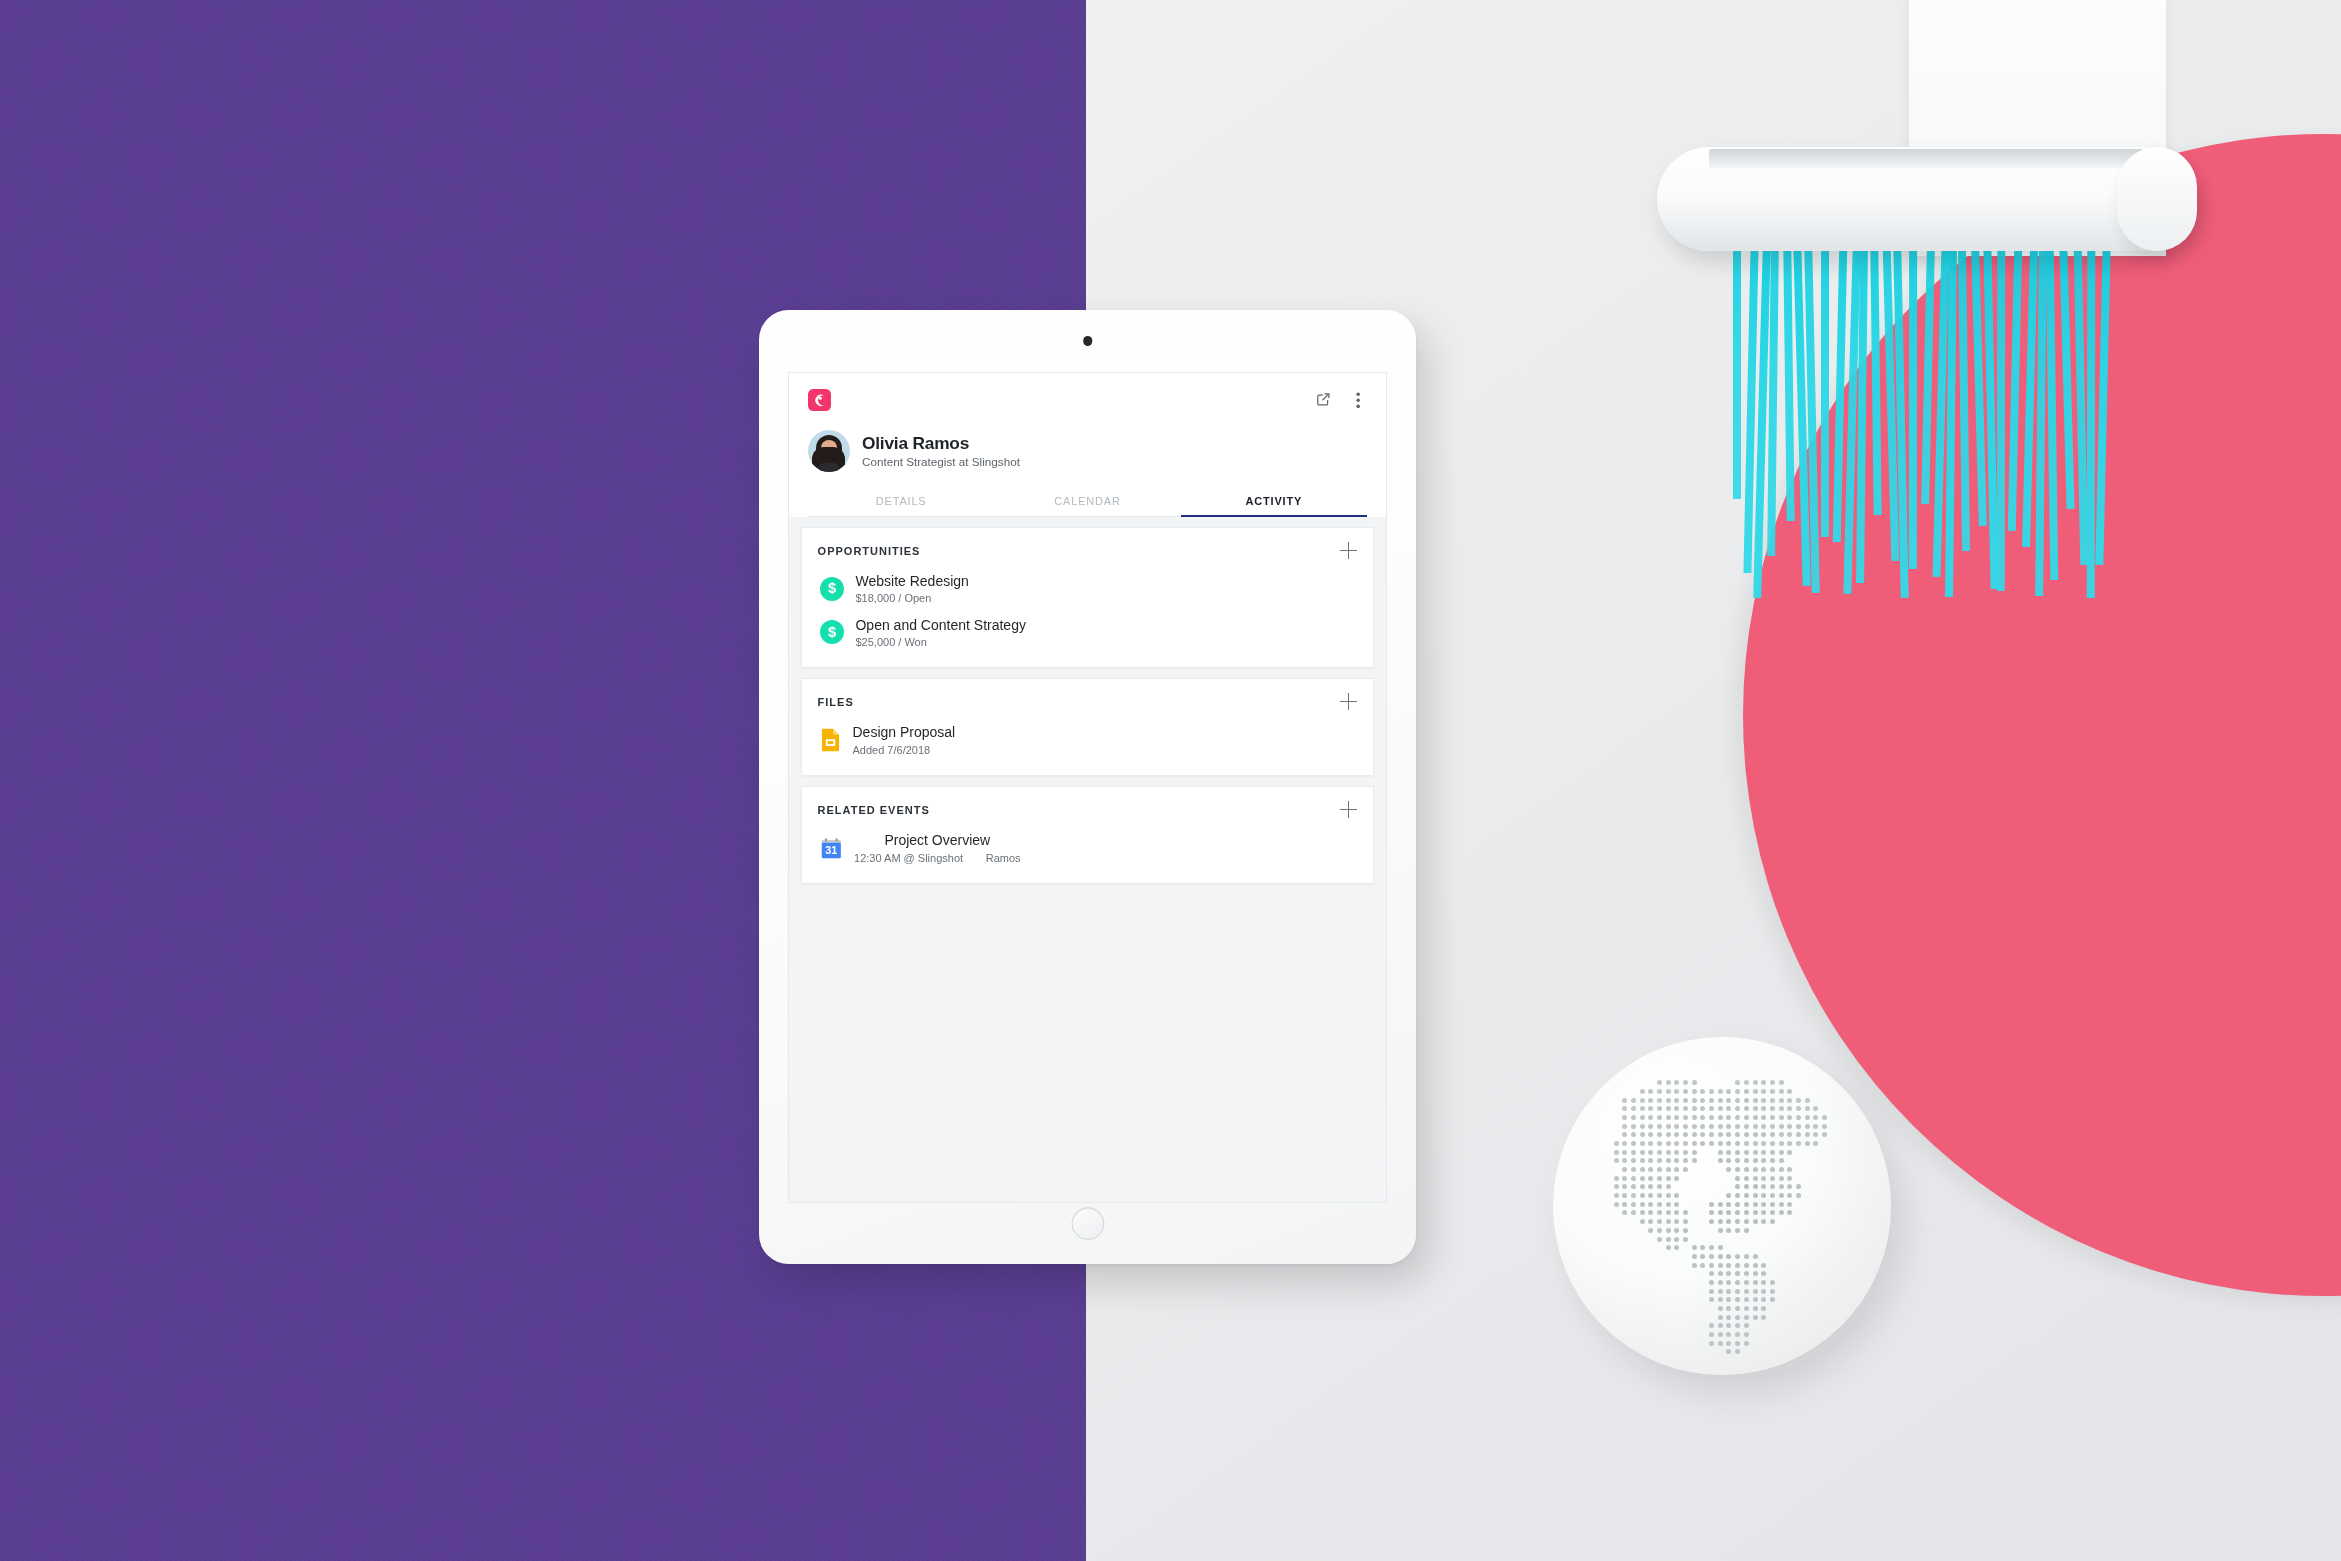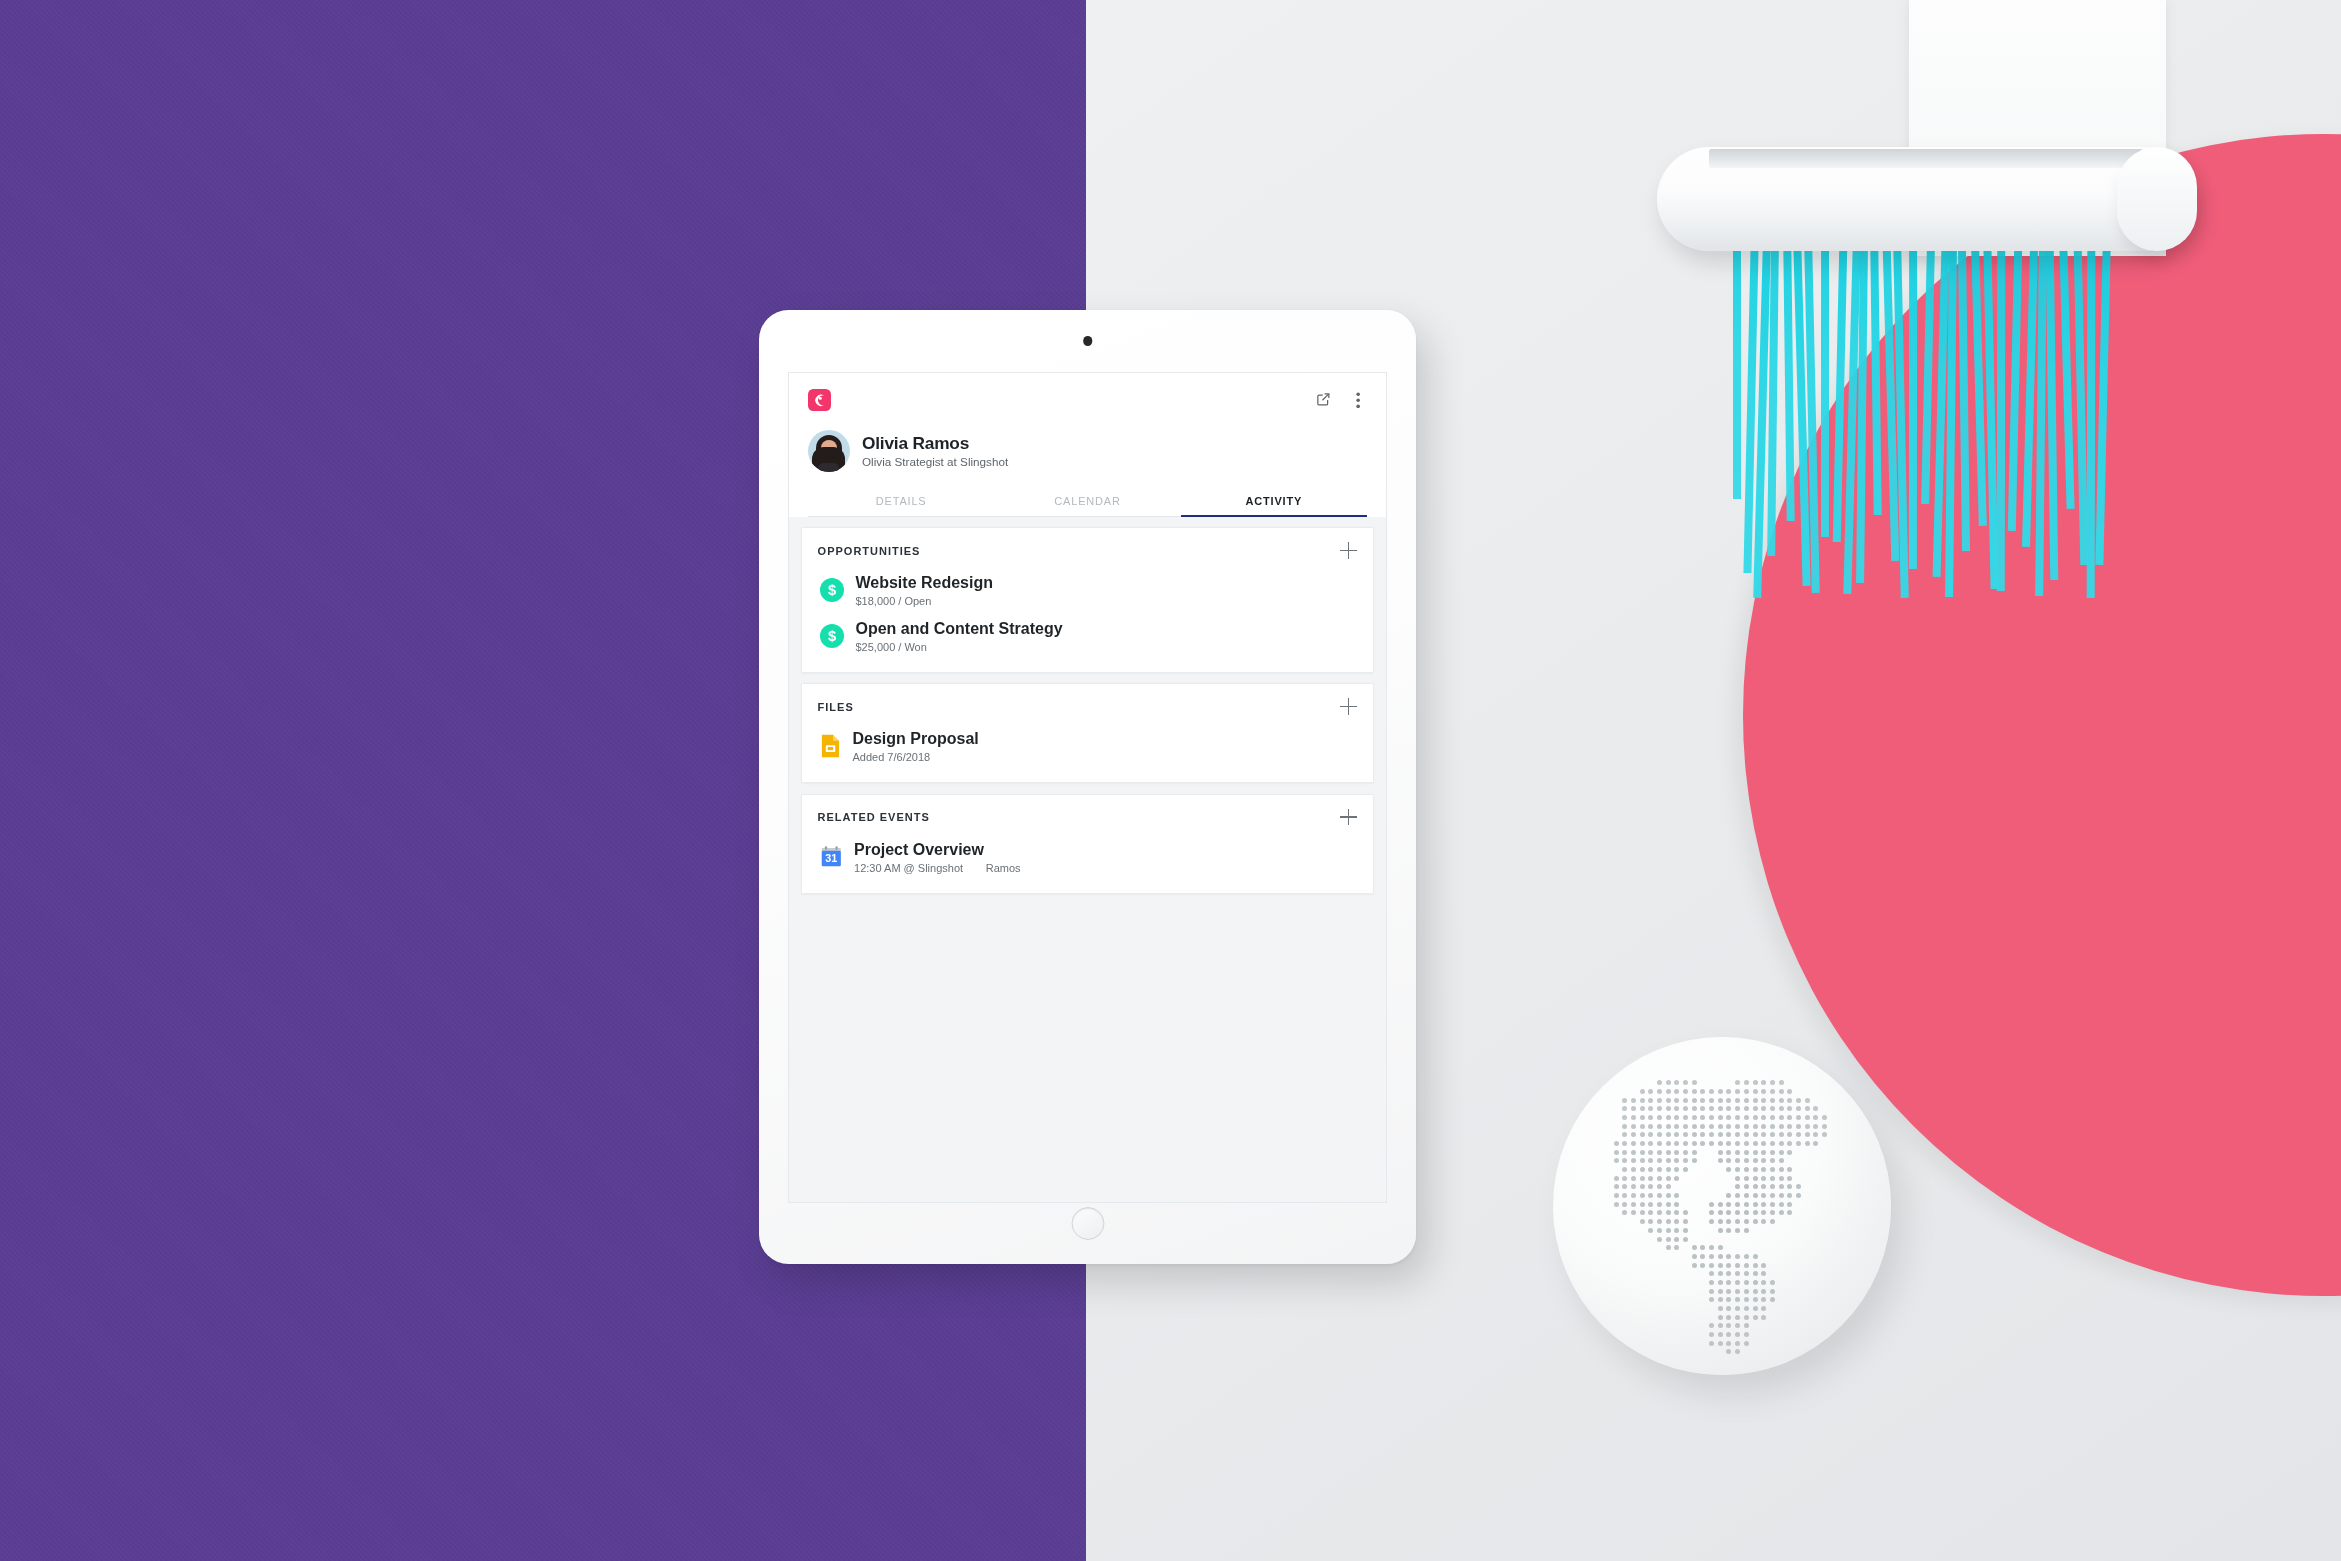--- a/index.html
+++ b/index.html
@@ -151,21 +151,21 @@
   .card-title { font-size: 11px; font-weight: bold; letter-spacing: 1px; color: #2b3138; }
   .add-btn { width: 17.3px; height: 17.3px; position: relative; cursor: pointer; }
   .add-btn::before, .add-btn::after {
     content: ""; position: absolute; background: #6d7479;
   }
   .add-btn::before { left: 0; top: 7.8px; width: 16.5px; height: 1.4px; }
   .add-btn::after { left: 7.5px; top: 0; width: 1.4px; height: 16.5px; }
 
   .row { display: flex; align-items: center; gap: 11.3px; padding: 8.7px 0 3.5px 2.6px; cursor: pointer; }
   .row-text { min-width: 0; }
-  .row-title { font-size: 16px; font-weight: bold; color: #1f2428; line-height: 1.25; }
+  .row-title { font-size: 14px; font-weight: normal; color: #1f2428; line-height: 1.25; text-align: center; }
   .row-sub { font-size: 11px; color: #6a7177; margin-top: 1.7px; }
   .row-sub .sub2 { margin-left: 22.6px; }
 
   .money-ic {
     width: 24px; height: 24px; border-radius: 50%; background: #15e0ad;
     display: flex; align-items: center; justify-content: center; flex: 0 0 auto;
     color: #fff; font-size: 14.7px; font-weight: bold; line-height: 1;
     font-family: "Liberation Sans", sans-serif;
   }
   .doc-ic { width: 21px; height: 24px; flex: 0 0 auto; }
@@ -677,21 +677,21 @@
             <div class="av-hair"></div>
             <div class="av-face"></div>
             <div class="av-eye" style="left:16.5px"></div>
             <div class="av-eye" style="left:24px"></div>
             <div class="av-neck"></div>
             <div class="av-hair2"></div>
             <div class="av-shirt"></div>
           </div>
           <div>
             <div class="person-name">Olivia Ramos</div>
-            <div class="person-sub">Olivia Strategist at Slingshot</div>
+            <div class="person-sub">Content Strategist at Slingshot</div>
           </div>
         </div>
 
         <div id="tabs">
             <div class="tab">DETAILS</div>
             <div class="tab">CALENDAR</div>
             <div class="tab active" style="border-bottom-color: rgb(31, 46, 128);">ACTIVITY</div>
           </div>
       </div>
 

